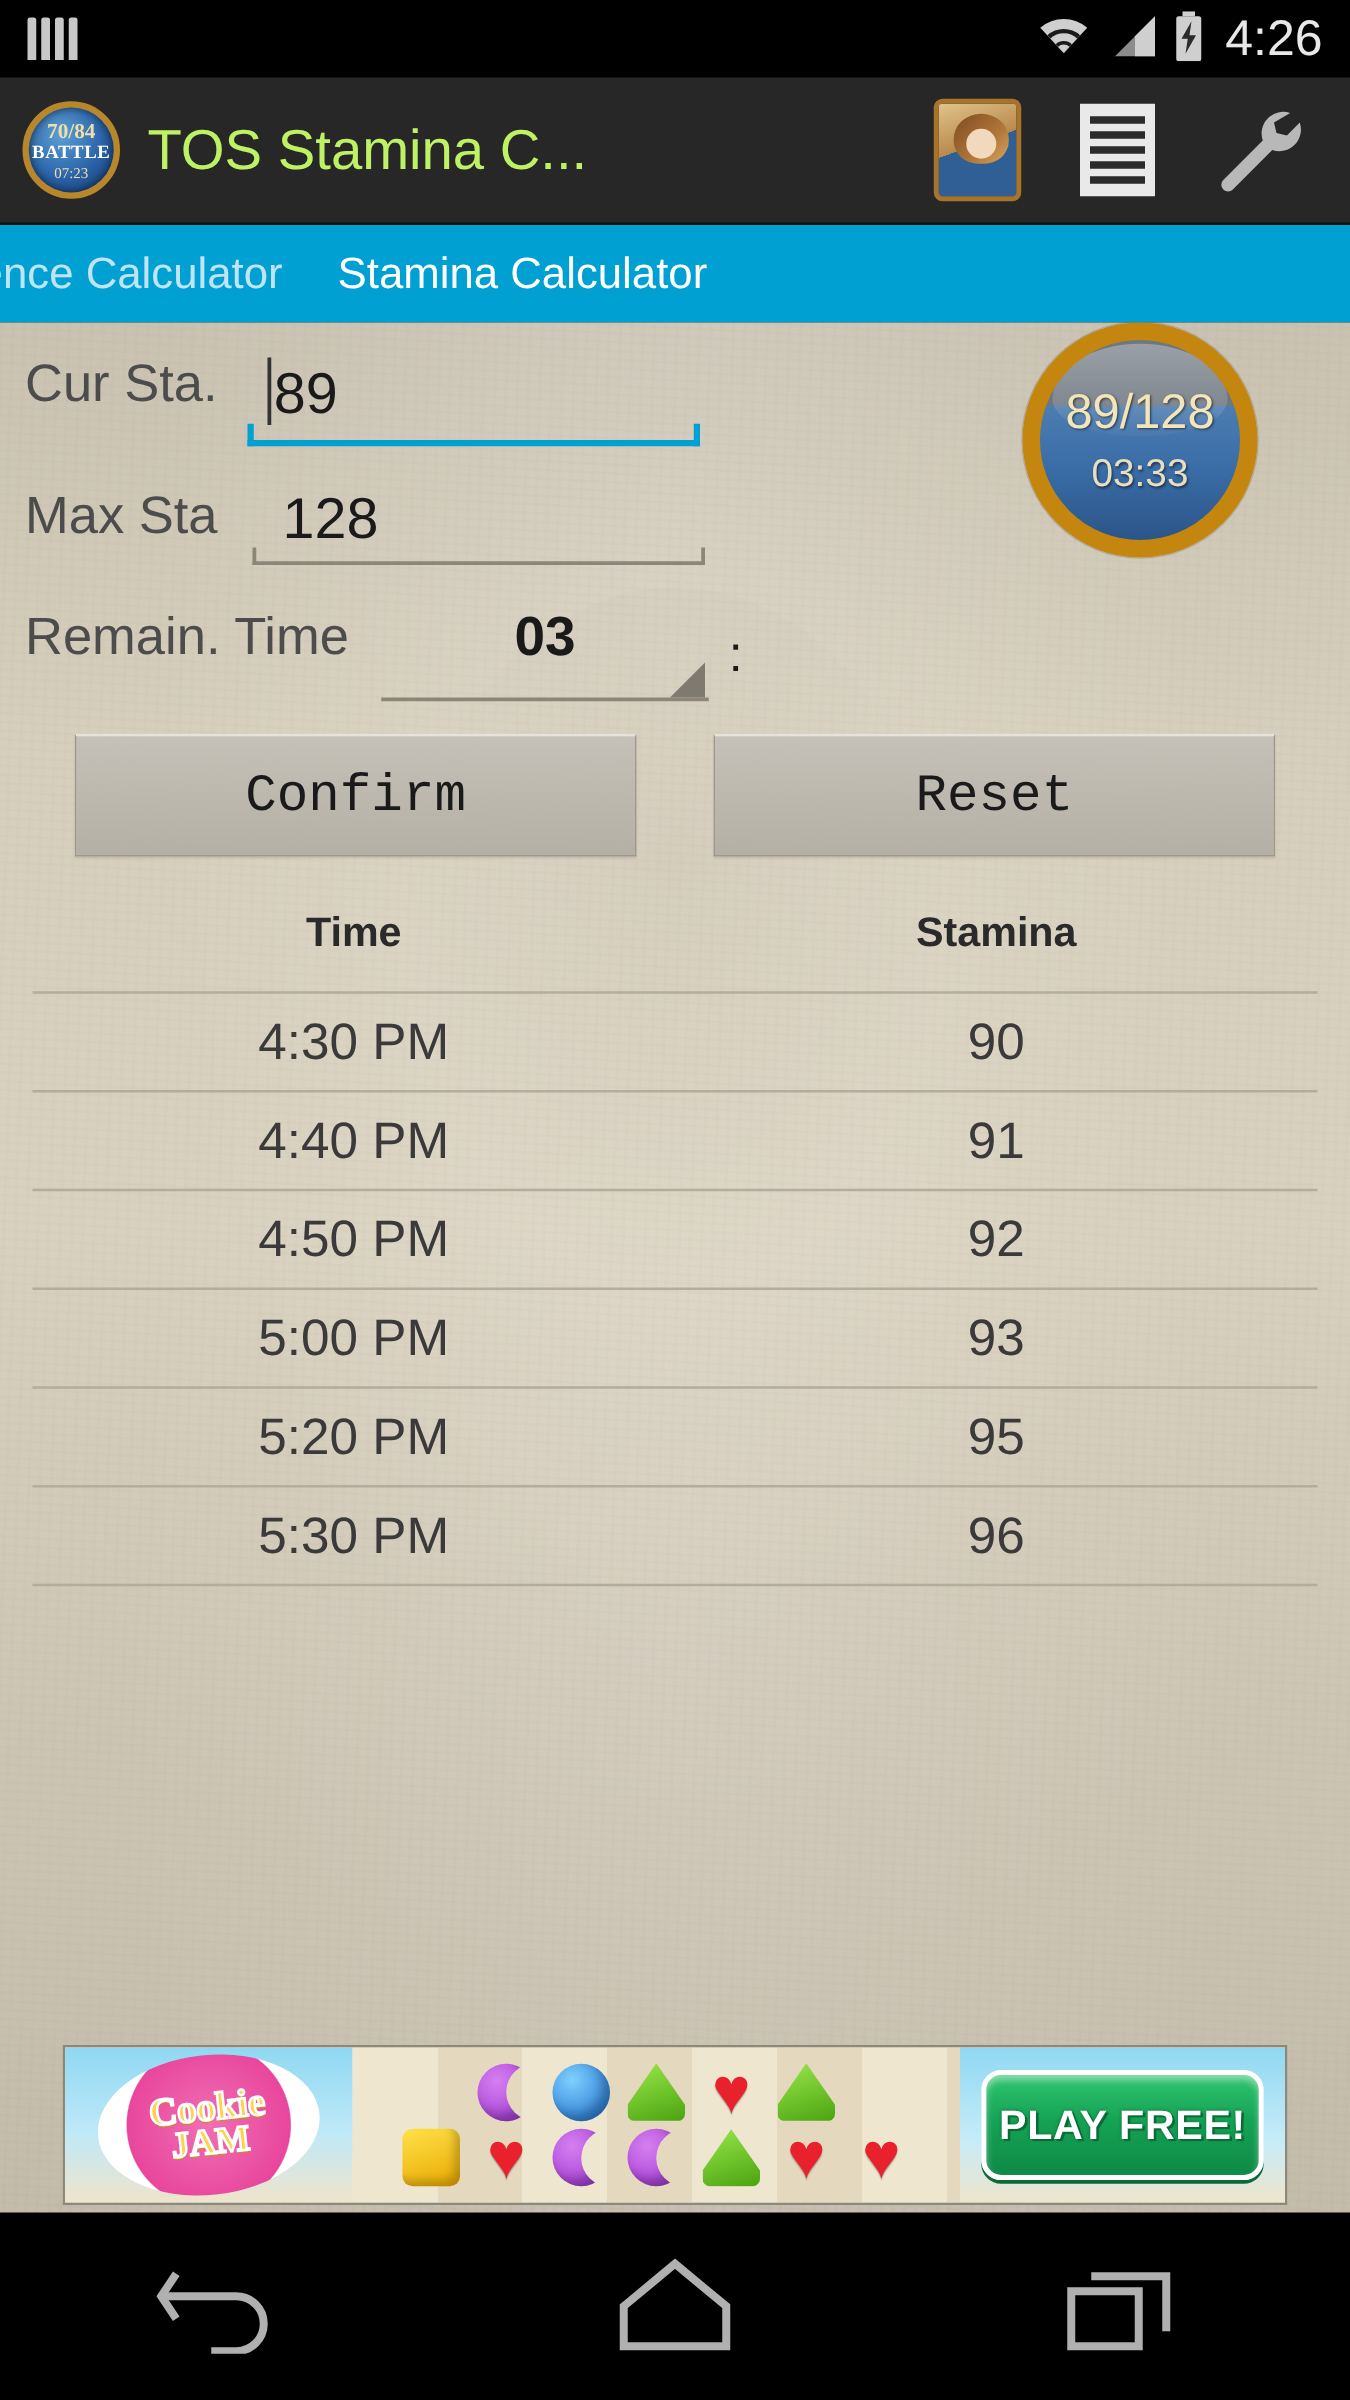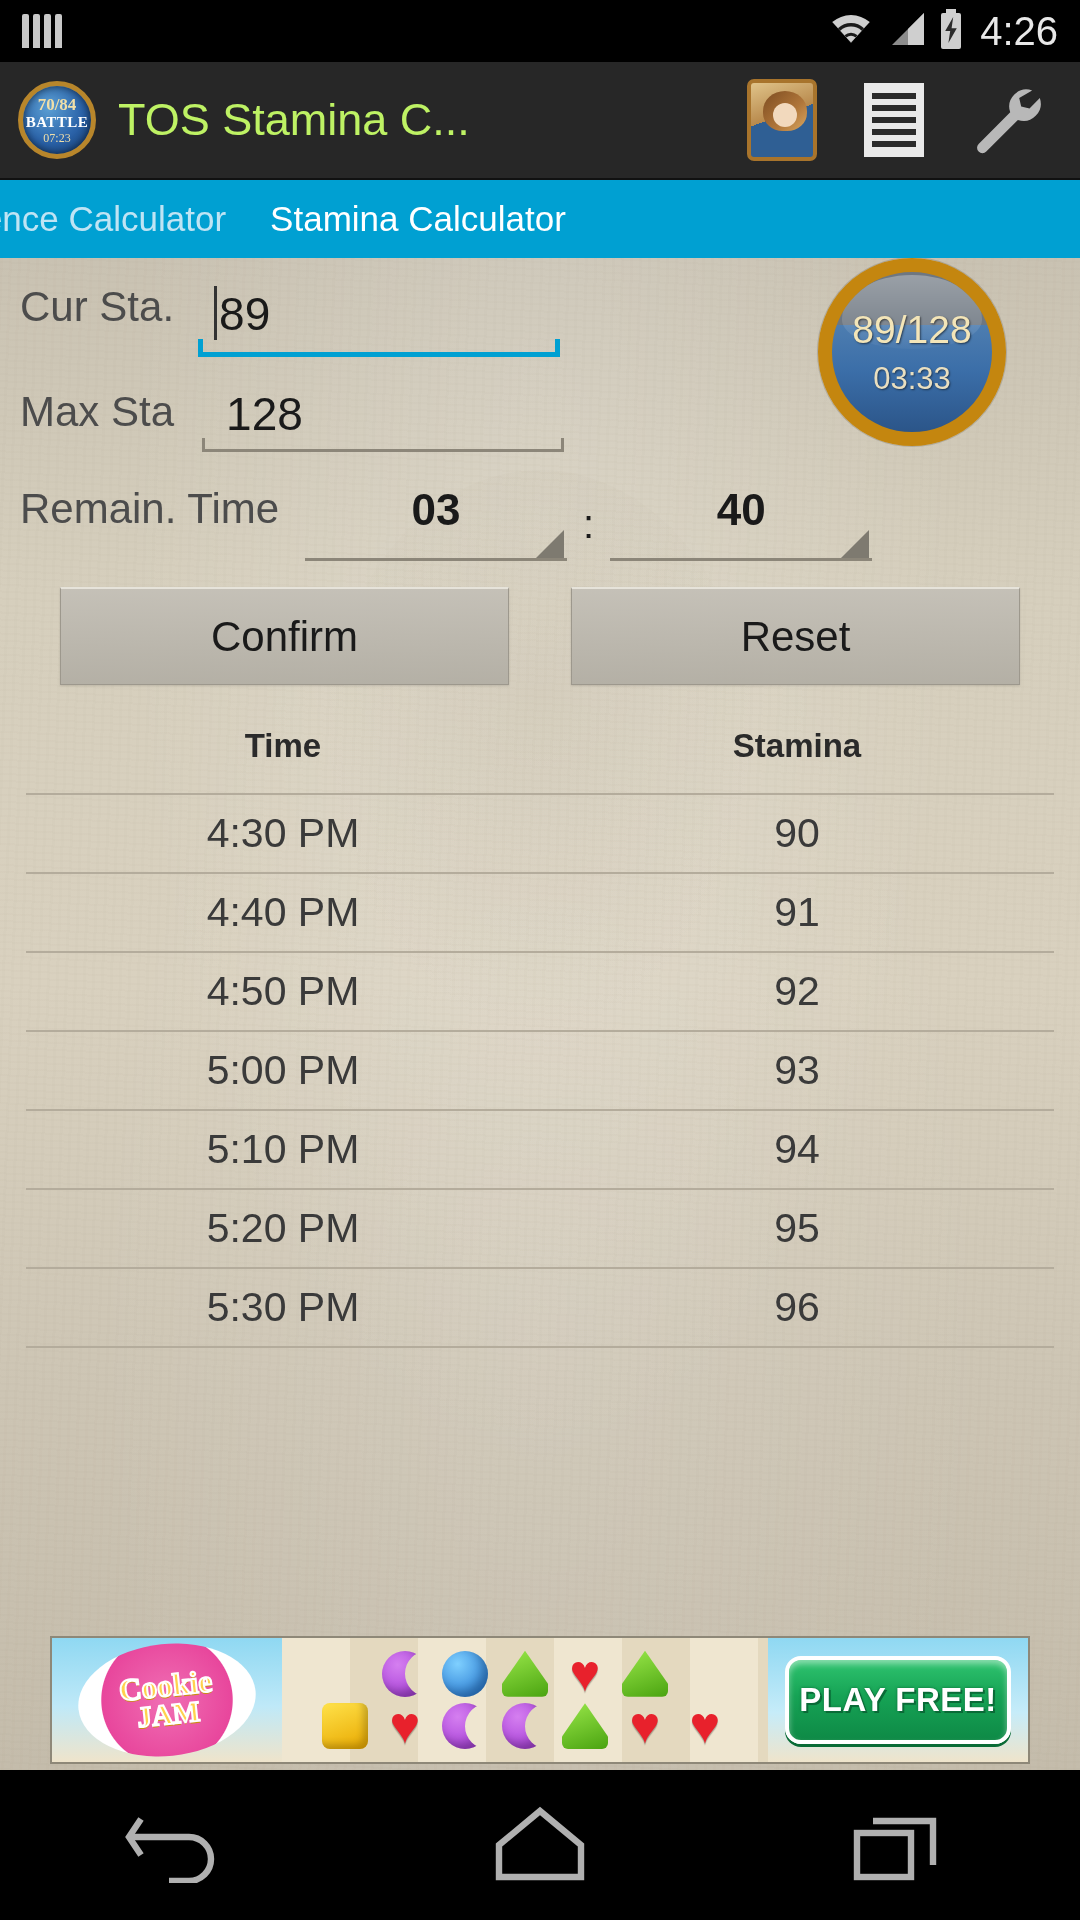--- a/index.html
+++ b/index.html
@@ -201,20 +201,21 @@
   
   .btnrow { display:flex; gap: 62px; padding: 0 60px; margin-top: 26px; }
   .btn {
     flex: 1 1 0; height: 98px;
     background: linear-gradient(to bottom, rgba(196,192,183,.96), rgba(178,174,164,.94));
     border: 1px solid #9d988d;
     border-top: 2px solid #e6e3da;
     display:flex; align-items:center; justify-content:center;
     color:#1a1a1a; font-size: 42px; cursor:pointer;
     box-shadow: 0 1px 2px rgba(0,0,0,.12);
+    font-family: Liberation Mono, monospace;
   }
 
   
   .table { margin-top: 42px; padding: 0 26px; position:relative; z-index:2; }
   .thead { display:flex; padding: 0 0 28px 0; }
   .thead div {
     flex: 1 1 0; text-align:center; font-size: 33px; font-weight:bold; color:#2a2a2a;
   }
   .trow {
     display:flex; border-top: 2px solid #b4ac9c; height: 79px; align-items:center;
@@ -407,25 +408,20 @@
       </div>
 
       <div class="row" style="padding-top:36px; align-items:flex-start;">
         <div class="label">Remain. Time</div>
         <div class="spinner" style="margin-left:26px; width:262px;">
           <div class="sv">03</div>
           <div class="sline"></div>
           <div class="tri"></div>
         </div>
         <div class="colon" style="margin:0 16px; padding-top:16px;">:</div>
-        <div class="spinner" style="width:262px;">
-          <div class="sv">40</div>
-          <div class="sline"></div>
-          <div class="tri"></div>
-        </div>
       </div>
 
       <div class="btnrow">
         <div class="btn">Confirm</div>
         <div class="btn">Reset</div>
       </div>
 
       <div class="table">
         <div class="thead">
           <div>Time</div>
@@ -439,24 +435,20 @@
           <div>4:40 PM</div>
           <div>91</div>
         </div>
         <div class="trow">
           <div>4:50 PM</div>
           <div>92</div>
         </div>
         <div class="trow">
           <div>5:00 PM</div>
           <div>93</div>
-        </div>
-        <div class="trow">
-          <div>5:10 PM</div>
-          <div>94</div>
         </div>
         <div class="trow">
           <div>5:20 PM</div>
           <div>95</div>
         </div>
         <div class="trow">
           <div>5:30 PM</div>
           <div>96</div>
         </div>
         <div class="tbot"></div>

